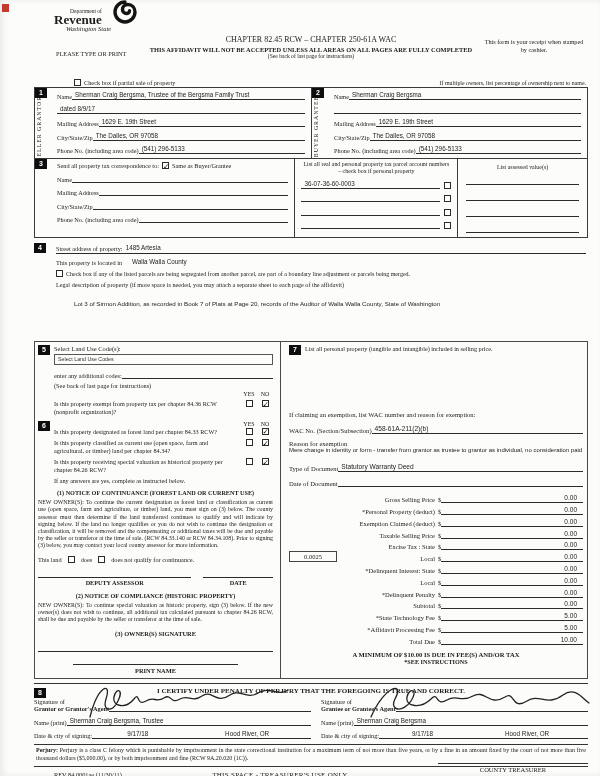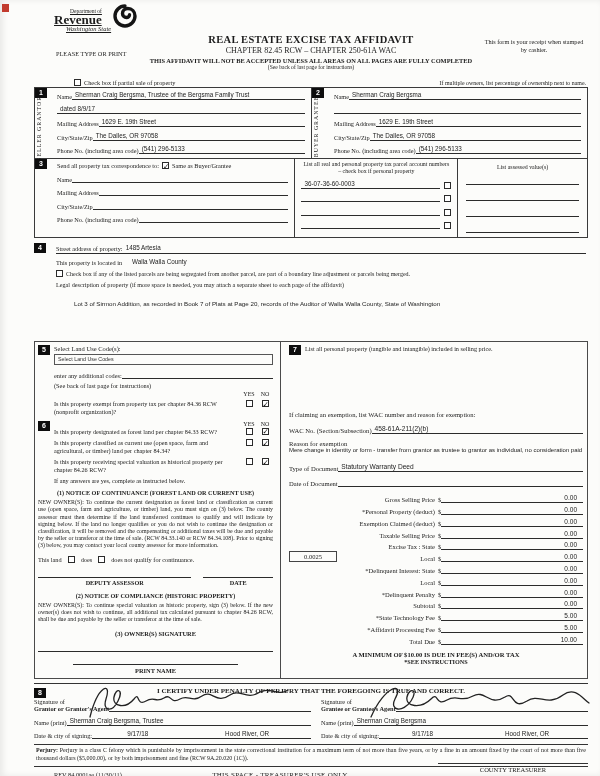--- a/index.html
+++ b/index.html
@@ -73,36 +73,35 @@
   .ct{width:150px;border-top:0.9px solid #333;text-align:center;font-size:6.5px;padding-top:2px;margin-top:-8px;}
 </style>
 </head>
 <body>
 
 <div class="page">
   <div class="redmark"></div>
 
   <div class="hdr">
     <div class="logo">
-      <div class="f" style="align-items:flex-end;text-decoration:underline;">
+      <div class="f" style="align-items:flex-start;">
         <div>
           <div class="lbl" style="font-size:5.5px;padding-left:16px;">Department of</div>
           <div class="b" style="font-size:13px;line-height:11px;">Revenue</div>
           <div class="i" style="font-size:6.5px;padding-left:12px;">Washington State</div>
         </div>
         <span style="margin:-8px 0 0 2px;">
           <svg width="24" height="24" viewBox="0 0 24 24">
             <path d="M12 2a10 10 0 1 0 10 10c0-4.4-3.1-7.5-7.2-7.5-3.2 0-5.3 2.2-5.3 5 0 2.3 1.8 4 4 4 1.7 0 3-1.2 3-2.8" fill="none" stroke="#141414" stroke-width="3.4" stroke-linecap="round"></path>
           </svg>
         </span>
       </div>
     </div>
     <div class="ptp">PLEASE TYPE OR PRINT</div>
     <div class="title-blk">
-      <div class="b" style="font-size:10.5px;letter-spacing:.3px;">REAL ESTATE EXCISE TAX AFFIDAVIT</div>
       <div style="font-size:8px;margin-top:1px;">CHAPTER 82.45 RCW – CHAPTER 250-61A WAC</div>
     </div>
     <div class="receipt">This form is your receipt when stamped by cashier.</div>
     <div class="c b" style="font-size:6.4px;margin-top:2px;">THIS AFFIDAVIT WILL NOT BE ACCEPTED UNLESS ALL AREAS ON ALL PAGES ARE FULLY COMPLETED</div>
     <div class="c" style="font-size:5.6px;">(See back of last page for instructions)</div>
   </div>
 
   <div class="partial-row">
     <span class="fe" style="gap:3px;">
       <span class="cb"></span>

